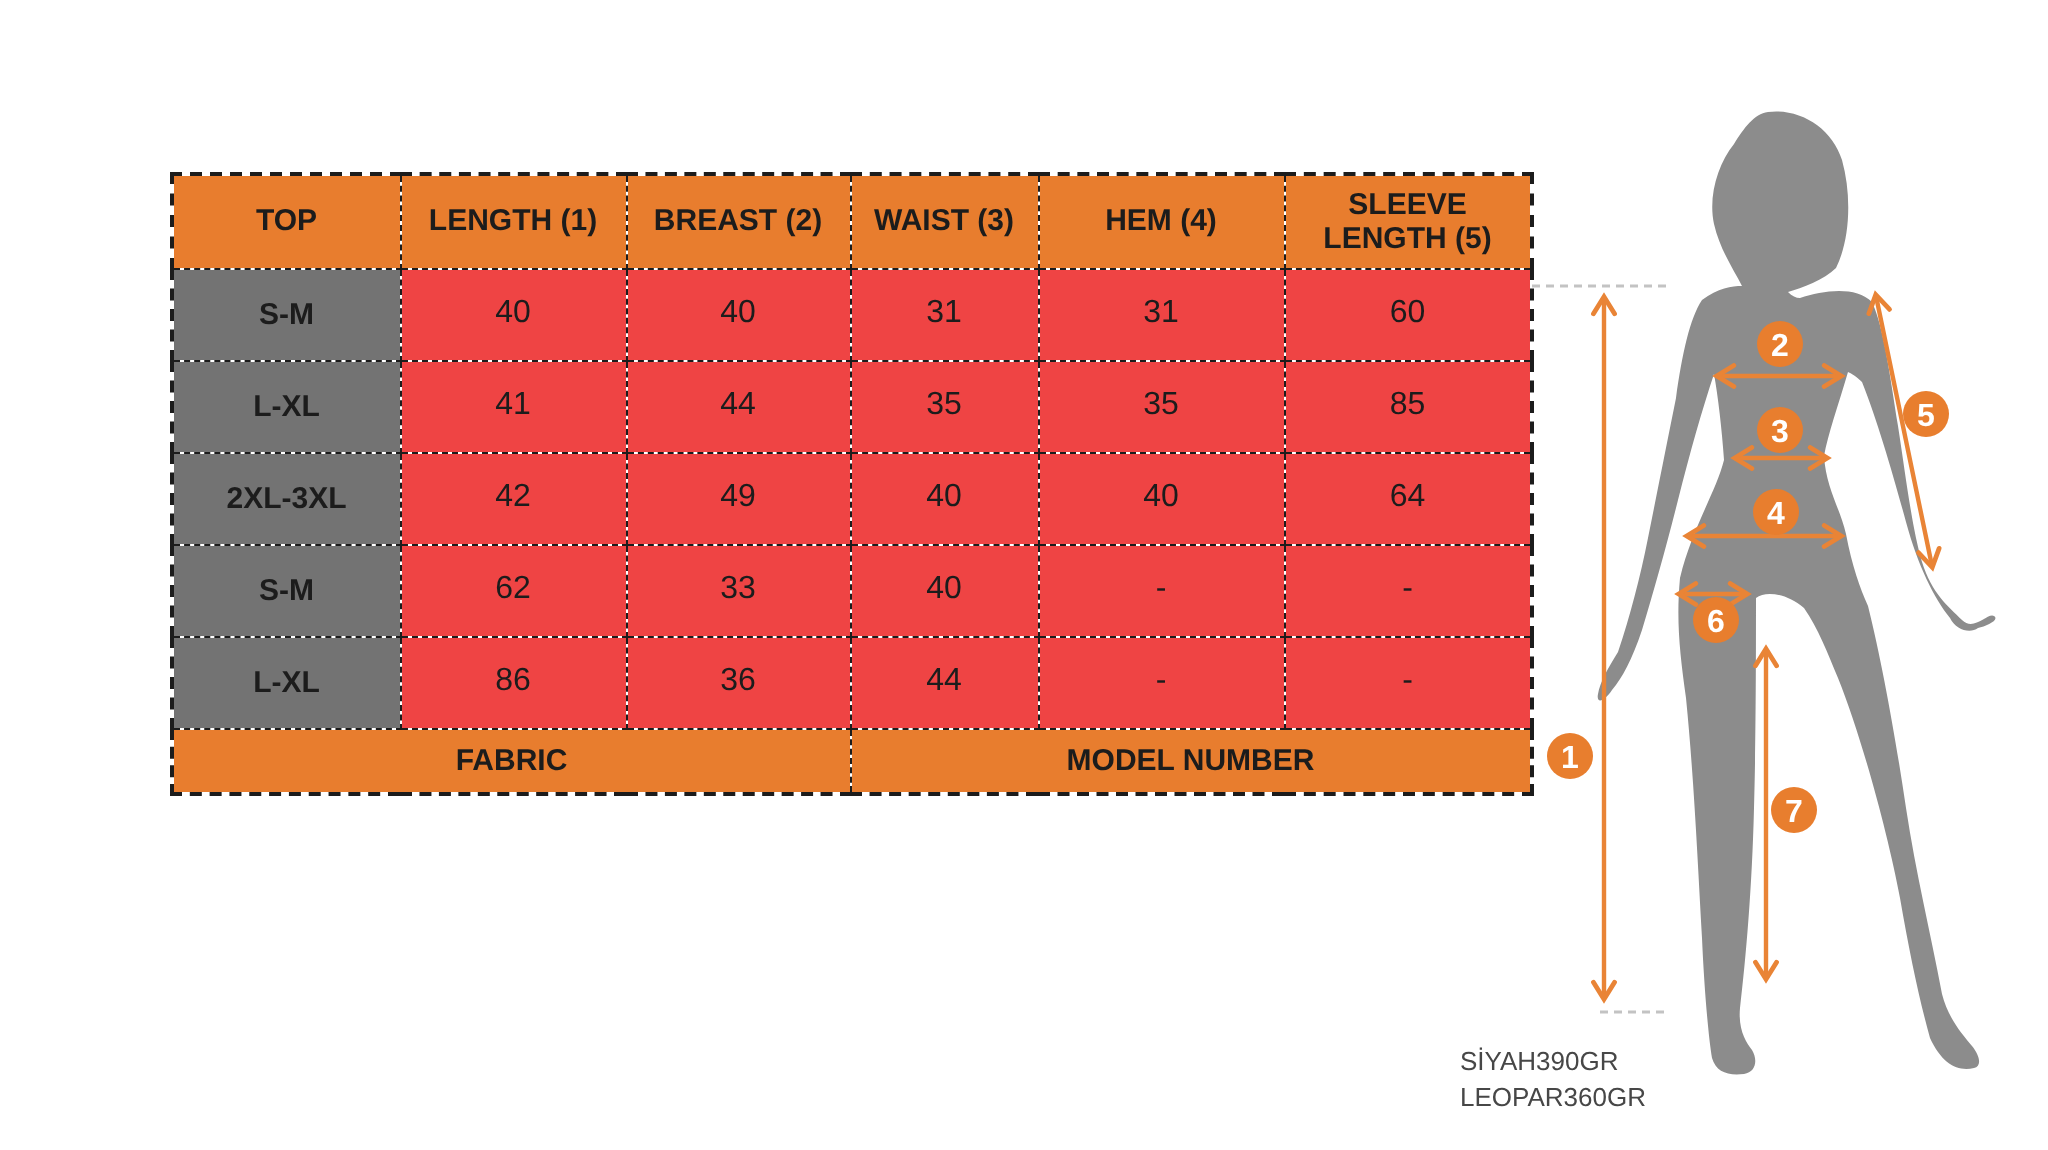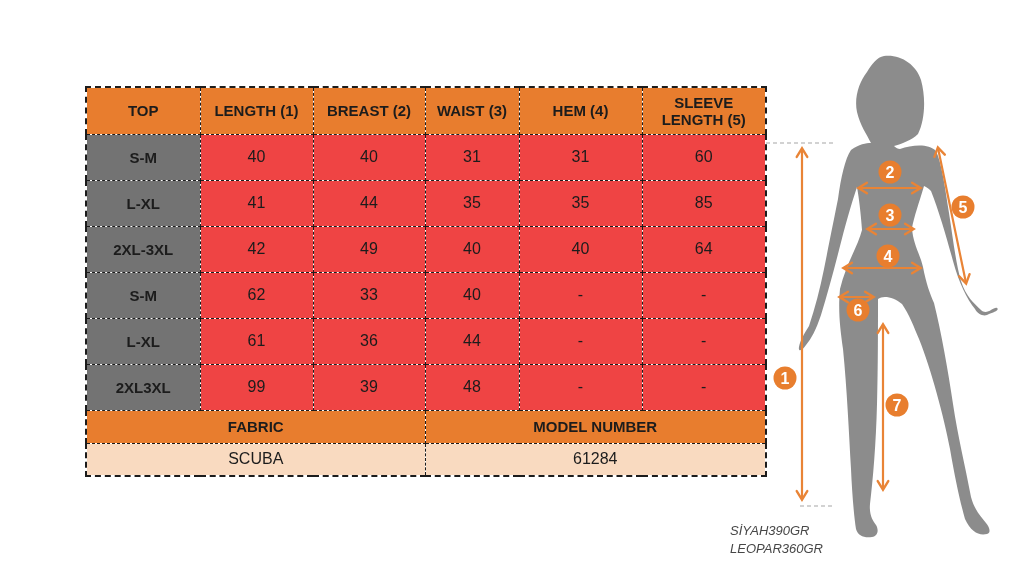--- a/index.html
+++ b/index.html
@@ -42,21 +42,20 @@
   }
   tr.row-hdr-top{height:47px;}
   tr.row-data{height:46px;}
   tr.row-foot{height:33px;}
   
   .figure-svg{position:absolute;left:760px;top:40px;width:264px;height:535px;}
   .caption{
     position:absolute;left:730px;top:522px;
     font-size:13px;line-height:1.4;color:#474747;
     white-space:nowrap;
-    font-style:italic;
   }
   .caption span{display:block;}
 </style>
 </head>
 <body>
 
 <table class="size-chart">
   <colgroup>
     <col style="width:114px">
       <col style="width:113px">
@@ -101,41 +100,29 @@
   <tr class="row-data">
     <td class="size">S-M</td>
     <td class="val">62</td>
     <td class="val">33</td>
     <td class="val">40</td>
     <td class="val">-</td>
     <td class="val">-</td>
   </tr>
   <tr class="row-data">
     <td class="size">L-XL</td>
-    <td class="val">61</td>
+    <td class="val">86</td>
     <td class="val">36</td>
     <td class="val">44</td>
-    <td class="val">-</td>
-    <td class="val">-</td>
-  </tr>
-  <tr class="row-data">
-    <td class="size">2XL3XL</td>
-    <td class="val">99</td>
-    <td class="val">39</td>
-    <td class="val">48</td>
     <td class="val">-</td>
     <td class="val">-</td>
   </tr>
   <tr class="row-foot">
     <td class="foot-hdr" colspan="3">FABRIC</td>
     <td class="foot-hdr" colspan="3">MODEL NUMBER</td>
-  </tr>
-  <tr class="row-foot">
-    <td class="foot-val" colspan="3">SCUBA</td>
-    <td class="foot-val" colspan="3">61284</td>
   </tr>
 </tbody>
   </table>
 
 <svg class="figure-svg" viewBox="0 0 264 535" font-family="Liberation Sans, sans-serif">
   <defs>
     <marker id="ah" viewBox="0 0 10 10" refX="7.5" refY="5" markerWidth="6" markerHeight="6" orient="auto-start-reverse">
       <path d="M1.5,1 L8,5 L1.5,9" fill="none" stroke="#E98436" stroke-width="1.8" stroke-linecap="round"></path>
     </marker>
   </defs>

